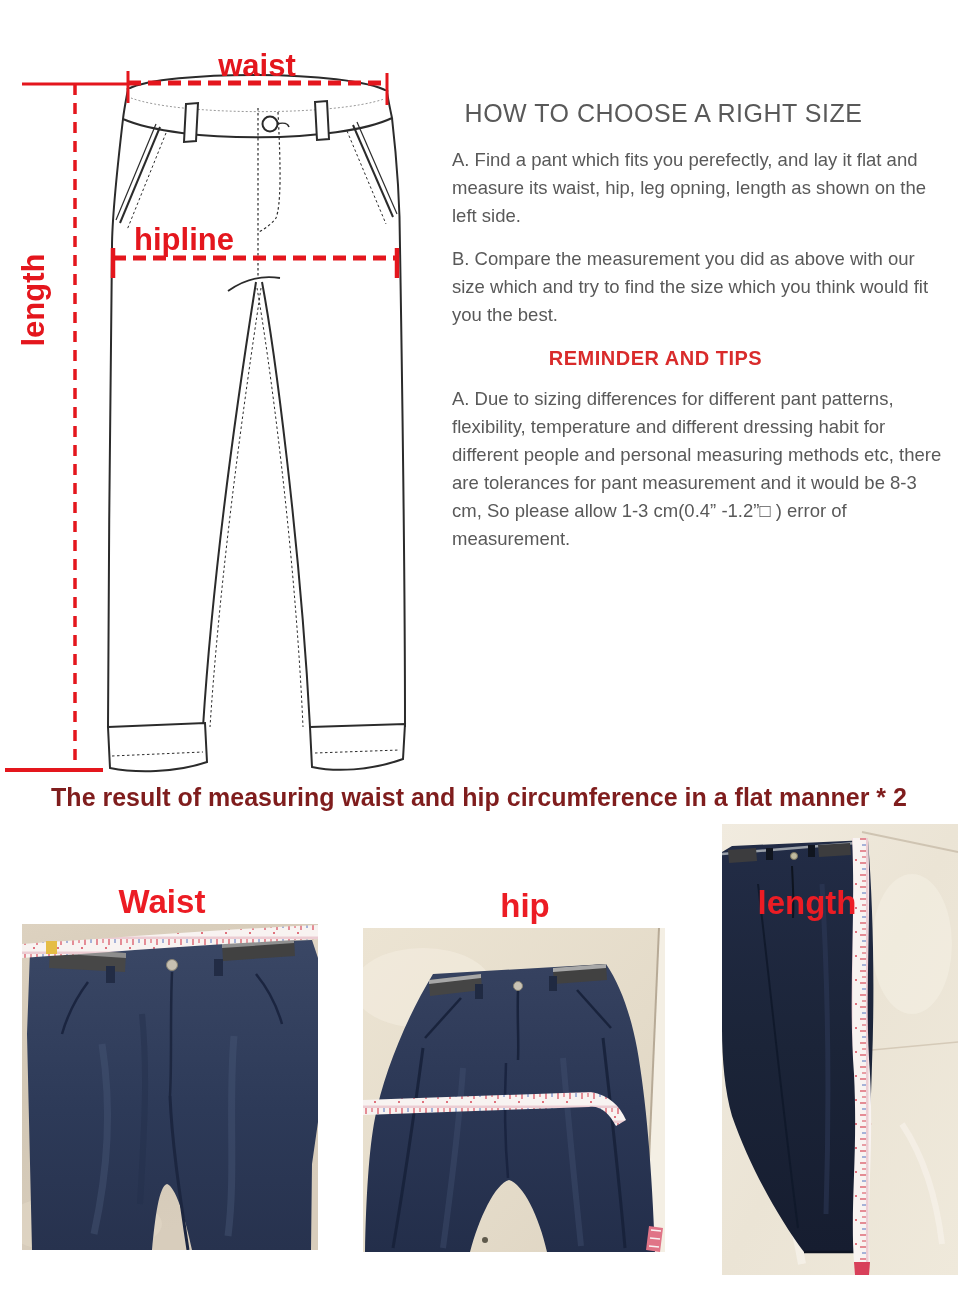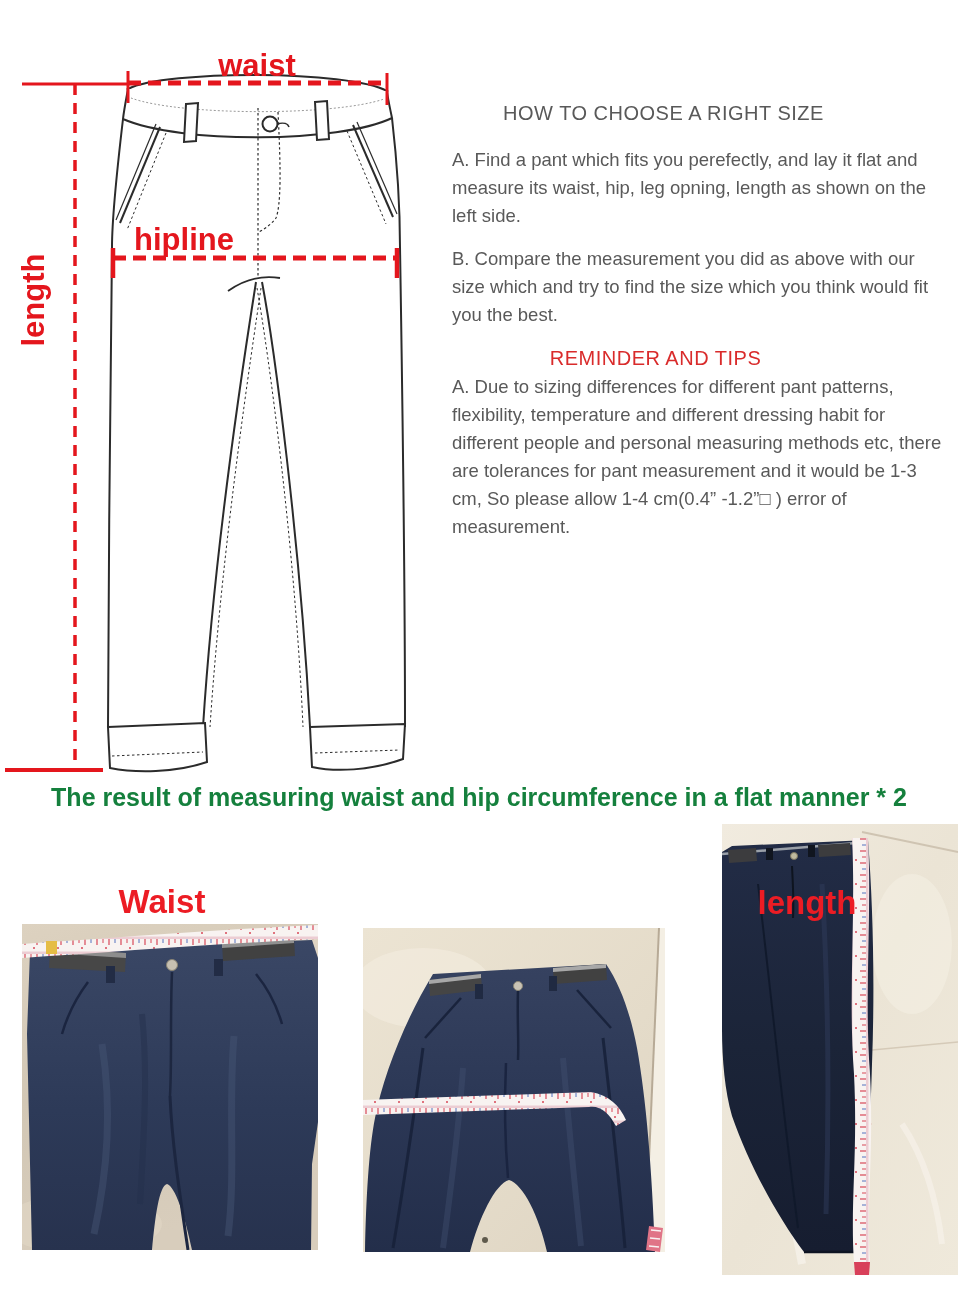--- a/index.html
+++ b/index.html
@@ -2,28 +2,28 @@
 <html><head>
 <meta charset="utf-8">
 <style>
   html,body{margin:0;padding:0;background:#ffffff;}
   .page{position:relative;width:958px;height:1302px;background:#ffffff;overflow:hidden;
         font-family:"Liberation Sans","DejaVu Sans",sans-serif;}
   .abs{position:absolute;}
 
   
   .instructions{left:452px;top:99px;width:497px;color:#595959;font-size:18.5px;line-height:28px;}
-  .instructions h1{font-size:20px;font-weight:400;color:#595959;margin:0 0 19px 0;
+  .instructions h1{font-size:25px;font-weight:400;color:#595959;margin:0 0 19px 0;
                    text-align:center;transform:translateX(-37px);letter-spacing:.5px;}
   .instructions p{margin:0 0 15px 0;}
-  .instructions h2{font-size:20px;font-weight:400;color:#d92b2b;margin:4px 0 1px 0;
+  .instructions h2{font-size:20px;font-weight:700;color:#d92b2b;margin:4px 0 13px 0;
                    text-align:center;transform:translateX(-45px);letter-spacing:.5px;}
 
   
-  .caption{left:0;top:783px;width:958px;text-align:center;color:#15803d;
+  .caption{left:0;top:783px;width:958px;text-align:center;color:#7f1d1d;
            font-size:25px;font-weight:700;letter-spacing:0px;}
 
   
   .photo-label{color:#ec1c24;font-weight:700;font-size:33px;text-align:center;line-height:34px;}
   .lbl-waist{left:12px;top:885px;width:300px;}
   .lbl-hip{left:375px;top:889px;width:300px;}
   .lbl-length{left:722px;top:886px;width:170px;z-index:5;}
 
   .photo{overflow:hidden;}
   .photo svg{display:block;}
@@ -96,26 +96,27 @@
       <text x="184" y="210" font-size="31" text-anchor="middle">hipline</text>
       <text x="44" y="260" font-size="31" text-anchor="middle" transform="rotate(-90 44 260)">length</text>
     </g>
   </svg>
 
   <div class="abs instructions">
     <h1>HOW TO CHOOSE A RIGHT SIZE</h1>
     <p>A. Find a pant which fits you perefectly, and lay it flat and measure its waist, hip, leg opning, length as shown on the left side.</p>
     <p>B. Compare the measurement you did as above with our  size which and try to find the size which you think would fit you the best.</p>
     <h2>REMINDER AND TIPS</h2>
-    <p>A. Due to sizing differences for different pant patterns, flexibility, temperature and different dressing habit for different people and personal measuring methods etc, there are tolerances for pant measurement and it would be 1-3 cm, So please allow 1-4 cm(0.4” -1.2”□ ) error of measurement.</p>
+    <p>A. Due to sizing differences for different pant patterns, flexibility, temperature and different dressing habit for different people and personal measuring methods etc, there are tolerances for pant measurement and it would be 8-3 cm, So please allow 1-3 cm(0.4” -1.2”□ ) error of measurement.</p>
   </div>
 
   <div class="abs caption">The result of measuring waist and hip circumference in a flat manner * 2</div>
 
   <div class="abs photo-label lbl-waist">Waist</div>
+  <div class="abs photo-label lbl-hip">hip</div>
   <div class="abs photo-label lbl-length">length</div>
 
   <div class="abs photo ph1">
     <svg width="296" height="326" viewBox="0 0 296 326">
       <defs>
         <linearGradient id="bg1" x1="0" y1="0" x2="0.3" y2="1">
           <stop offset="0" stop-color="#ddd2c0"></stop>
             <stop offset="0.5" stop-color="#d2c7b5"></stop>
             <stop offset="1" stop-color="#d8cdbc"></stop>
         </linearGradient>

